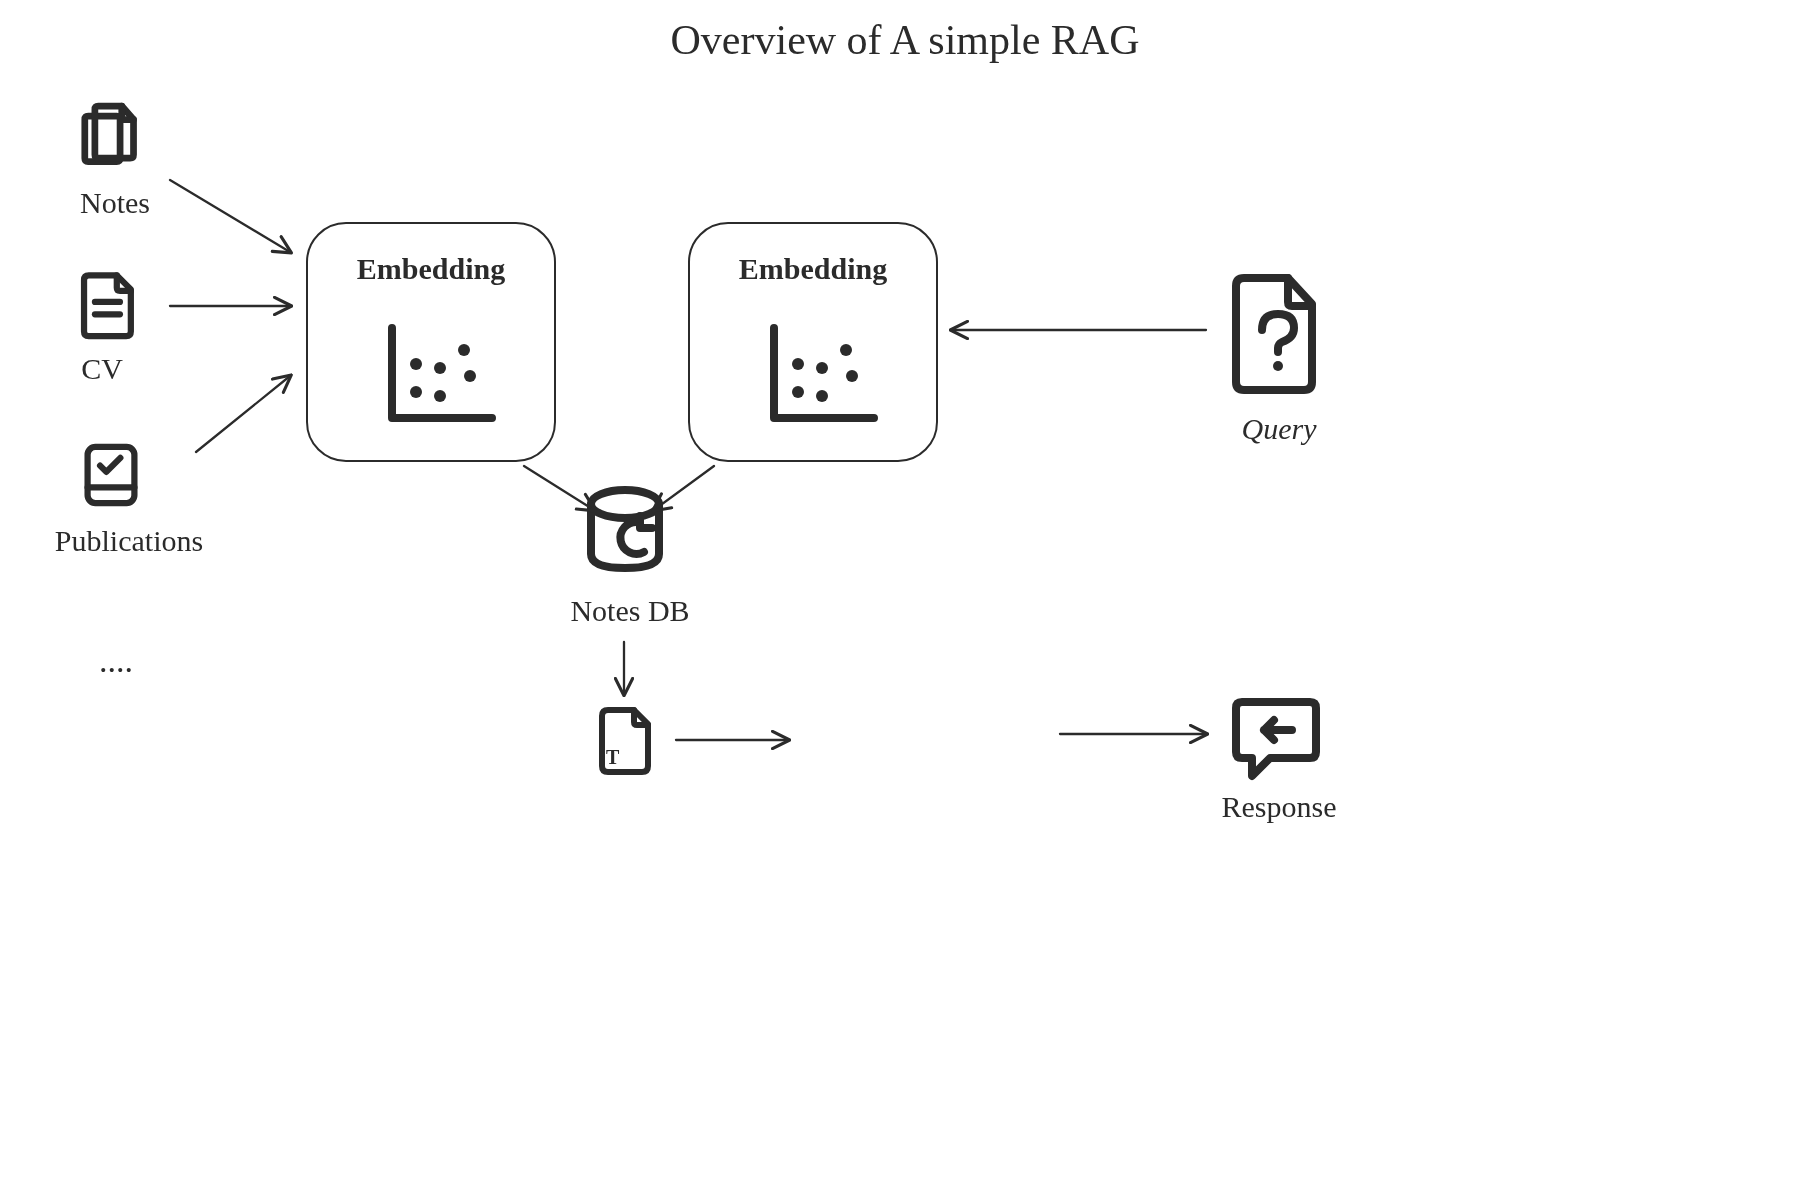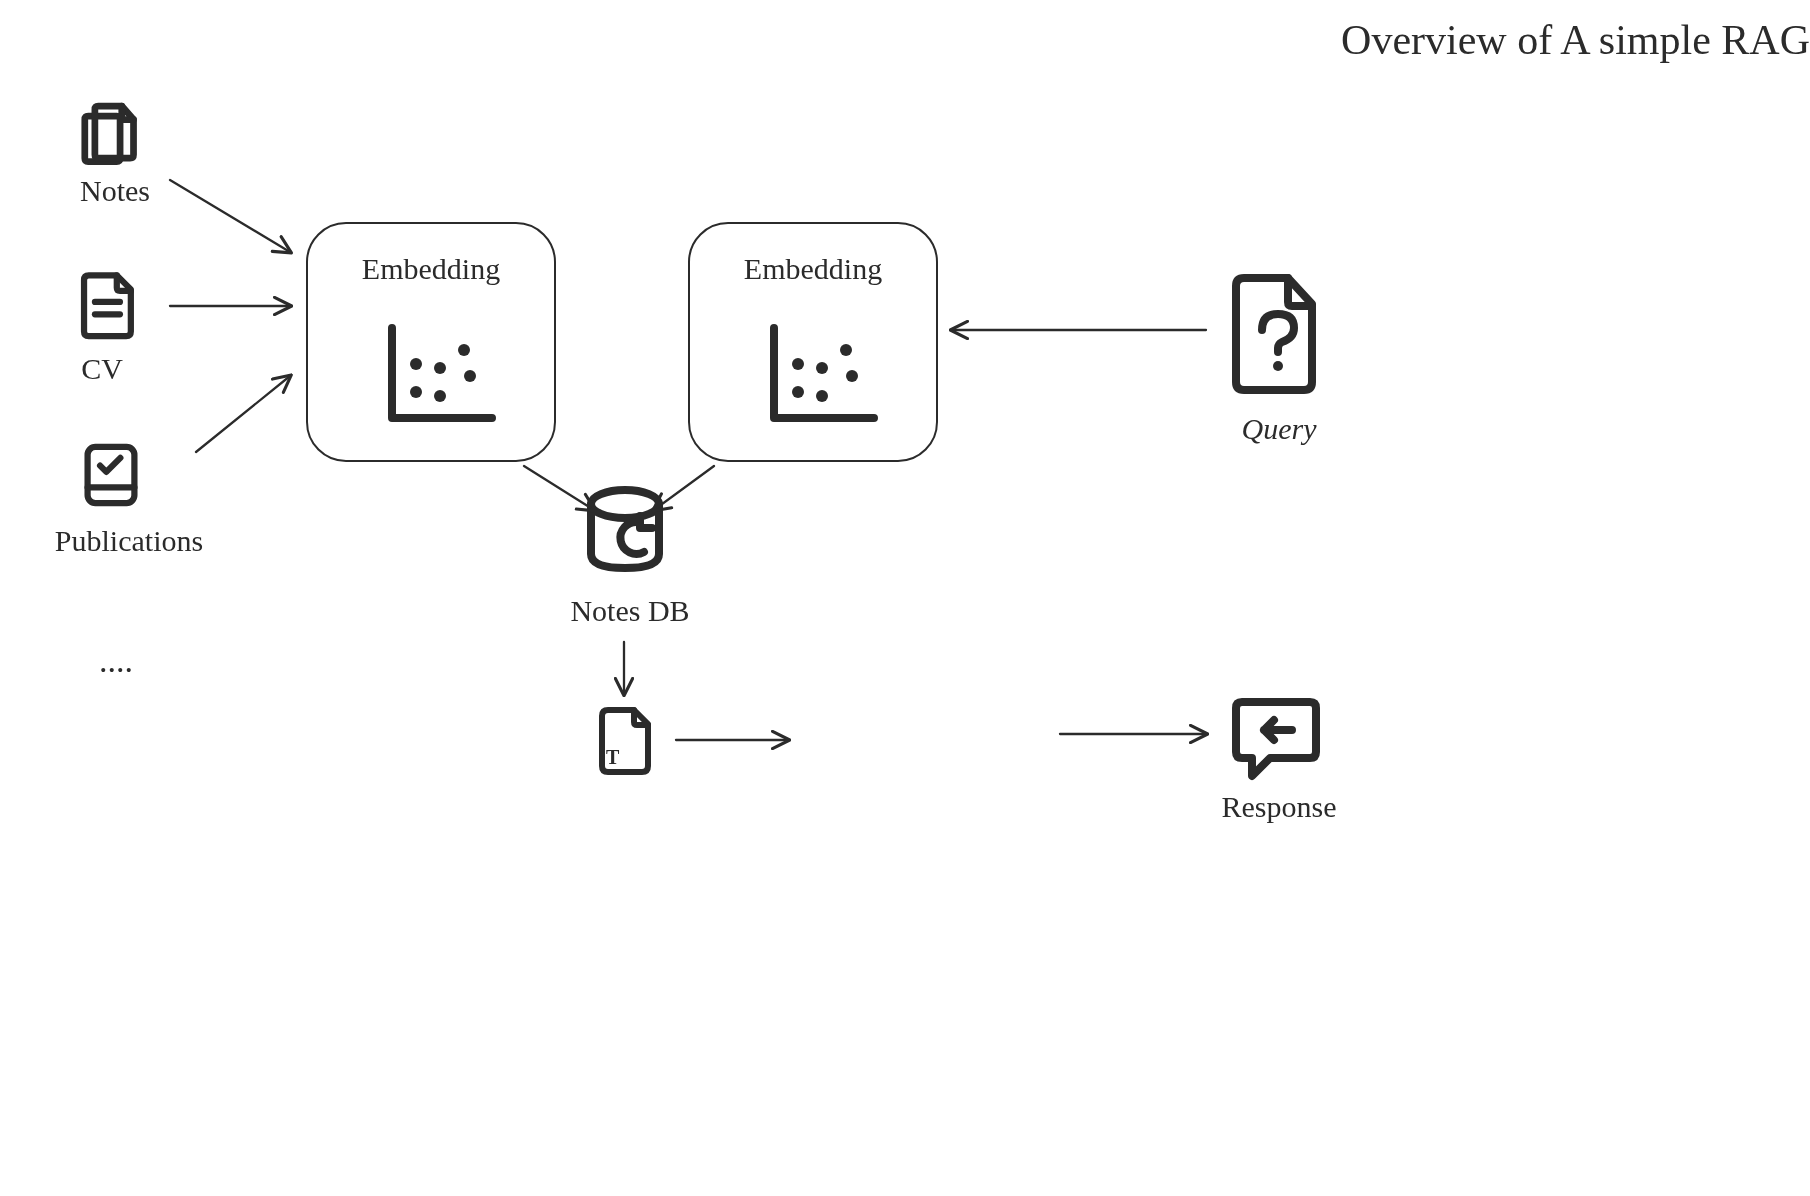--- a/index.html
+++ b/index.html
@@ -10,40 +10,41 @@
   }
   .stage{
     position:relative;
     width:1810px;
     height:1196px;
   }
   .title{
     position:absolute;
     top:16px;
     left:0;right:0;
-    text-align:right;
+    text-align:center;
     font-size:42px;
   }
   .label{
     position:absolute;
     font-size:30px;
     text-align:center;
   }
   .box{
     position:absolute;
     border:2.5px solid #2b2b2b;
     border-radius:40px;
     background:#fff;
   }
   .box-title{
     position:absolute;
     top:28px;
     left:0;right:0;
     text-align:center;
     font-size:30px;
+    font-weight:bold;
   }
   svg.arrows{
     position:absolute;
     top:0;left:0;
     width:1810px;height:1196px;
     pointer-events:none;
   }
   .icon{position:absolute;}
   .icon svg{display:block;}
   .stroke{stroke:#2b2b2b;fill:none;stroke-width:8;stroke-linecap:round;stroke-linejoin:round;}
@@ -57,21 +58,21 @@
 
   <div class="title">Overview of A simple RAG</div>
 
   <div class="icon" style="left:68px;top:96px;">
     <svg width="84" height="84" viewBox="0 0 100 100">
       <path class="stroke" d="M24 24 h34 q4 0 4 4 v46 q0 4 -4 4 h-34 q-4 0 -4 -4 v-46 q0 -4 4 -4 Z"></path>
       <path class="stroke" d="M36 12 h28 l14 16 v42 q0 4 -4 4 h-38 q-4 0 -4 -4 v-54 q0 -4 4 -4 Z"></path>
       <path class="stroke" d="M64 12 v14 q0 2 2 2 h12"></path>
     </svg>
   </div>
-  <div class="label" style="left:60px;top:174px;width:110px;">Notes</div>
+  <div class="label" style="left:60px;top:186px;width:110px;">Notes</div>
 
   <div class="icon" style="left:70px;top:266px;">
     <svg width="78" height="78" viewBox="0 0 100 100">
       <path class="stroke" d="M24 12 h36 l18 18 v54 q0 6 -6 6 h-48 q-6 0 -6 -6 v-66 q0 -6 6 -6 Z"></path>
       <path class="stroke" d="M60 12 v16 q0 4 4 4 h14"></path>
       <line class="stroke" x1="32" y1="46" x2="64" y2="46"></line>
       <line class="stroke" x1="32" y1="62" x2="64" y2="62"></line>
     </svg>
   </div>
   <div class="label" style="left:72px;top:352px;width:60px;">CV</div>

